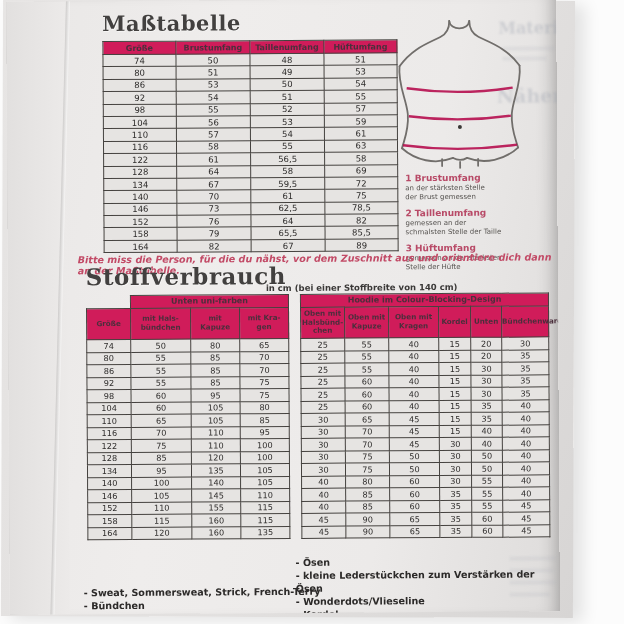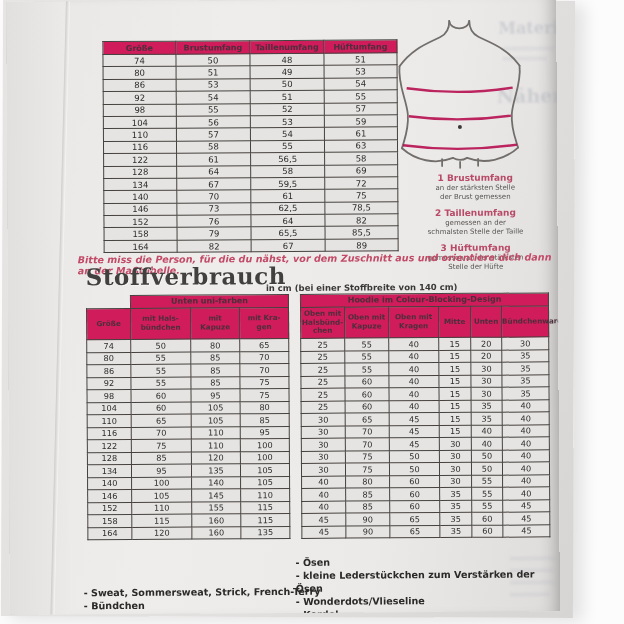--- a/index.html
+++ b/index.html
@@ -52,21 +52,21 @@
   #t-stoff{left:78px;top:294px;width:462px;font-size:8.2px;}
   #t-stoff th{font-size:7.2px;line-height:1.2;white-space:pre-line;}
   #t-stoff tr.grp th{height:12px;font-size:8px;}
   #t-stoff tr.cols th{height:30px;}
   #t-stoff td{height:11.5px;}
   
   .notice{position:absolute;left:70px;top:253px;width:478px;
     font-size:9.6px;font-style:italic;font-weight:600;color:#c24a66;}
   
   .figure{position:absolute;left:388px;top:18px;width:130px;height:152px;}
-  .annos{position:absolute;left:398px;top:174px;width:140px;text-align:center;}
+  .annos{position:absolute;left:398px;top:174px;width:140px;}
   .anno{margin-bottom:6px;}
   .anno .term{font-size:9px;font-weight:700;color:#b84a67;}
   .anno .desc{font-size:7px;color:#55524f;white-space:pre-line;line-height:1.3;margin-top:1px;}
   
   .mlist{position:absolute;font-size:9.6px;font-weight:600;color:#2c2a29;line-height:13px;}
   #mlist-left{left:74px;top:585px;}
   #mlist-right{left:286px;top:556px;}
   
   .ghost{position:absolute;font-family:"DejaVu Serif","Liberation Serif",serif;
     font-weight:700;color:#9aa0ad;opacity:.35;filter:blur(1.1px);white-space:nowrap;}
@@ -85,20 +85,21 @@
 
   <div class="ghost" id="ghost1">Materialliste</div>
   <div class="ghost" id="ghost2">Nähen</div>
   <div class="gbar" style="left:496px;top:48px;width:52px"></div>
   <div class="gbar" style="left:496px;top:58px;width:44px"></div>
   <div class="gbar" style="left:500px;top:558px;width:46px"></div>
   <div class="gbar" style="left:500px;top:570px;width:44px"></div>
   <div class="gbar" style="left:500px;top:582px;width:46px"></div>
   <div class="gbar" style="left:500px;top:594px;width:40px"></div>
 
+  <div class="h-serif" id="h-mass">Maßtabelle</div>
   <table id="t-mass">
     <colgroup>
         <col style="width:73px">
         <col style="width:74px">
         <col style="width:74px">
         <col style="width:73px">
       </colgroup>
     <thead>
       <tr>
         <th>Größe</th>
@@ -283,21 +284,21 @@
         <th>mit Kra-
 gen</th>
         <th class="spacer"></th>
         <th>Oben mit
 Halsbünd-
 chen</th>
         <th>Oben mit
 Kapuze</th>
         <th>Oben mit
 Kragen</th>
-        <th>Mitte</th>
+        <th>Kordel</th>
         <th>Unten</th>
         <th>Bündchenware</th>
       </tr>
     </thead>
     <tbody>
         <tr>
           <td>74</td>
           <td>50</td>
           <td>80</td>
           <td>65</td>

